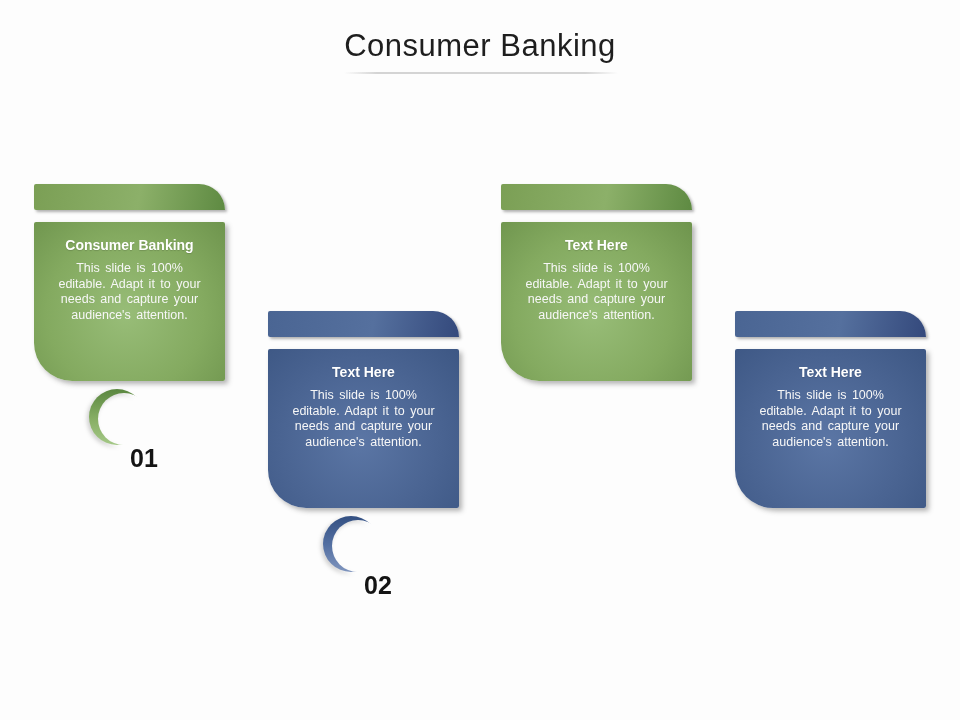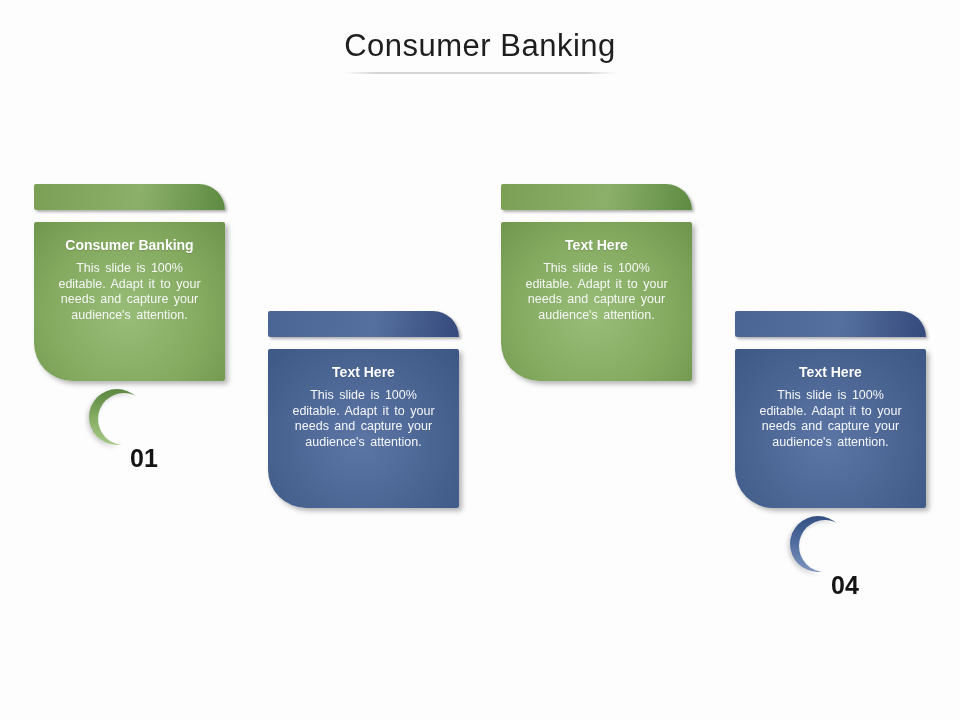--- a/index.html
+++ b/index.html
@@ -130,20 +130,26 @@
 
 <div class="card pos-2 blue">
   <div class="strip"></div>
   <div class="panel">
     <h3 class="card-title">Text Here</h3>
     <p class="card-body">This slide is 100%
 editable. Adapt it to your
 needs and capture your
 audience's attention.</p>
   </div>
+  <div class="badge">
+    <svg viewBox="0 0 64 68">
+      <rect width="64" height="68" fill="url(#cres-blue)" mask="url(#cres-mask)"></rect>
+    </svg>
+    <span class="num">02</span>
+  </div>
 </div>
 
 <div class="card pos-3 green">
   <div class="strip"></div>
   <div class="panel">
     <h3 class="card-title">Text Here</h3>
     <p class="card-body">This slide is 100%
 editable. Adapt it to your
 needs and capture your
 audience's attention.</p>
@@ -152,19 +158,13 @@
 
 <div class="card pos-4 blue">
   <div class="strip"></div>
   <div class="panel">
     <h3 class="card-title">Text Here</h3>
     <p class="card-body">This slide is 100%
 editable. Adapt it to your
 needs and capture your
 audience's attention.</p>
   </div>
-  <div class="badge">
-    <svg viewBox="0 0 64 68">
-      <rect width="64" height="68" fill="url(#cres-blue)" mask="url(#cres-mask)"></rect>
-    </svg>
-    <span class="num">04</span>
-  </div>
 </div>
 
 </body></html>

